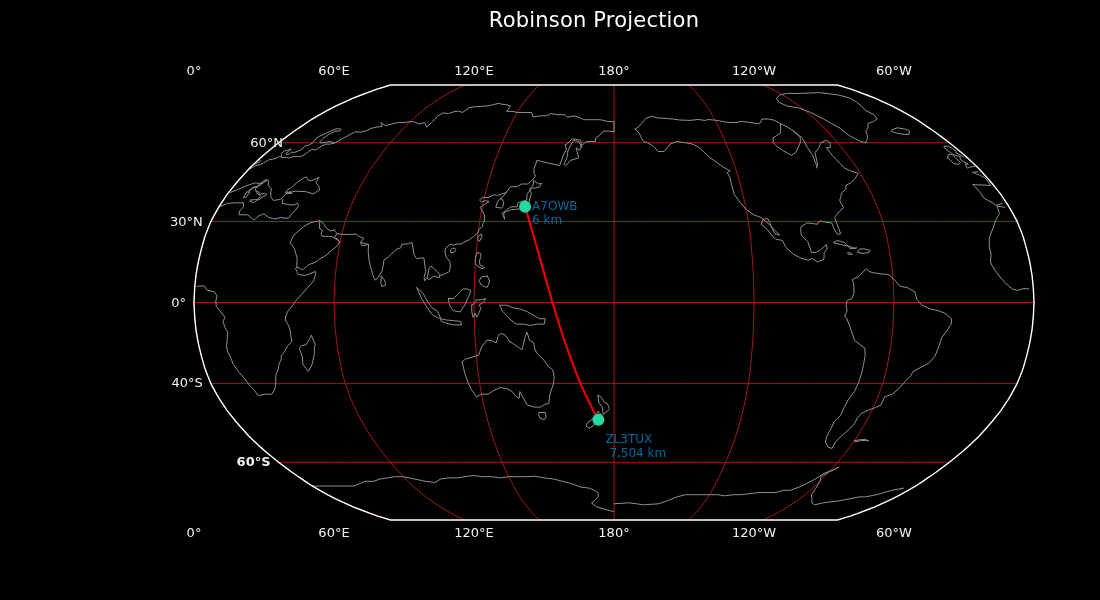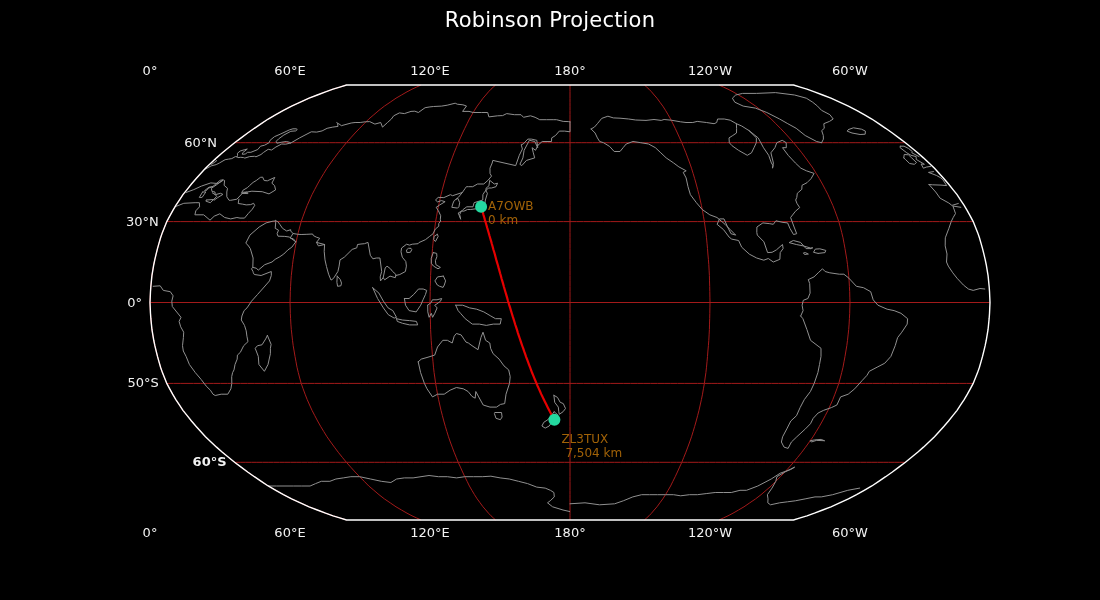--- a/index.html
+++ b/index.html
@@ -1,25 +1,25 @@
 <!DOCTYPE html>
 <html><head>
 <meta charset="utf-8">
 <style>
   html,body{margin:0;padding:0;background:#000;}
   body{width:1100px;height:600px;overflow:hidden;
        font-family:"DejaVu Sans","Liberation Sans",sans-serif;}
-  #stage{position:relative;width:946px;height:600px;background:#000;}
+  #stage{position:relative;width:946px;height:600px;background:#000;margin-left:44px;}
   .ttl{position:absolute;left:0;width:1100px;text-align:center;color:#ffffff;
        letter-spacing:.2px;}
   #title{top:8px;font-size:21px;}
   #subtitle{top:42px;font-size:15px;}
   svg{position:absolute;left:0;top:0;}
   .axlbl{position:absolute;color:#f2f2f2;font-size:13px;white-space:nowrap;}
-  .mklbl{position:absolute;color:#a16207;font-size:12px;white-space:nowrap;
+  .mklbl{position:absolute;color:#0369a1;font-size:12px;white-space:nowrap;
          line-height:14px;}
   .mklbl .d{display:block;}
 </style>
 </head>
 <body>
 
 <div id="stage">
 
   <div class="ttl" id="title">Robinson Projection</div>
 
@@ -112,30 +112,30 @@
     </div>
   <div id="lonBot">
       <div class="axlbl" style="left: 150px; top: 525px; transform: translateX(-50%);">0°</div>
       <div class="axlbl" style="left: 290px; top: 525px; transform: translateX(-50%);">60°E</div>
       <div class="axlbl" style="left: 430px; top: 525px; transform: translateX(-50%);">120°E</div>
       <div class="axlbl" style="left: 570px; top: 525px; transform: translateX(-50%);">180°</div>
       <div class="axlbl" style="left: 710px; top: 525px; transform: translateX(-50%);">120°W</div>
       <div class="axlbl" style="left: 850px; top: 525px; transform: translateX(-50%);">60°W</div>
     </div>
   <div id="latLeft">
-      <div class="axlbl" style="left: 217px; top: 134.725px; transform: translateX(-100%); text-align: center;">60°N</div>
+      <div class="axlbl" style="left: 239px; top: 134.725px; transform: translateX(-100%); text-align: center;">60°N</div>
       <div class="axlbl" style="left: 158.802px; top: 213.59px; transform: translateX(-100%); text-align: center;">30°N</div>
       <div class="axlbl" style="left: 142.002px; top: 294.5px; transform: translateX(-100%);">0°</div>
-      <div class="axlbl" style="left: 158.802px; top: 375.41px; transform: translateX(-100%);">50°S</div>
+      <div class="axlbl" style="left: 158.802px; top: 375.41px; transform: translateX(-100%);">40°S</div>
       <div class="axlbl" style="left: 226.59px; top: 454.275px; transform: translateX(-100%); font-weight: bold;">60°S</div>
     </div>
   <div id="mkLabels">
       <div class="mklbl" style="left: 488.114px; top: 198.761px;">
         <span class="d">A7OWB</span>
-        <span class="d">0 km</span>
+        <span class="d">6 km</span>
       </div>
       <div class="mklbl" style="left: 561.394px; top: 432px;">
         <span class="d">ZL3TUX</span>
         <span class="d" style="margin-left: 4px;">7,504 km</span>
       </div>
     </div>
 
 </div>
 
 </body></html>

